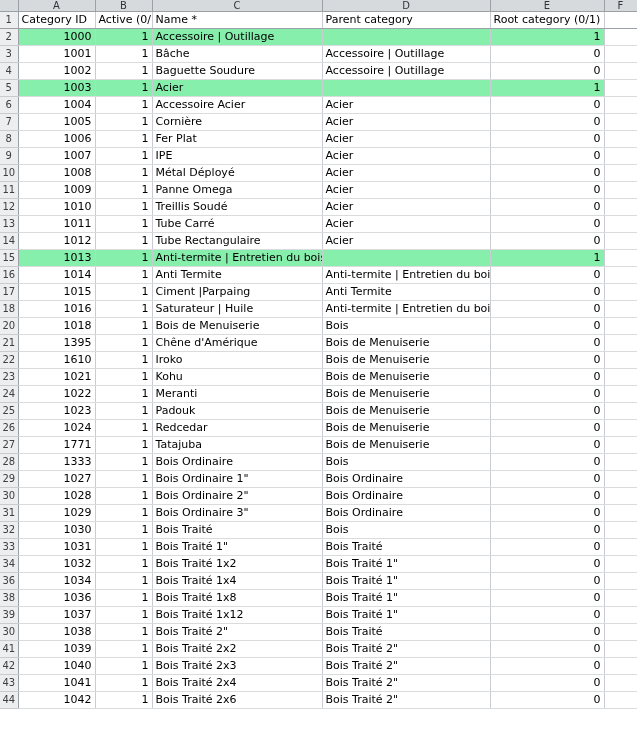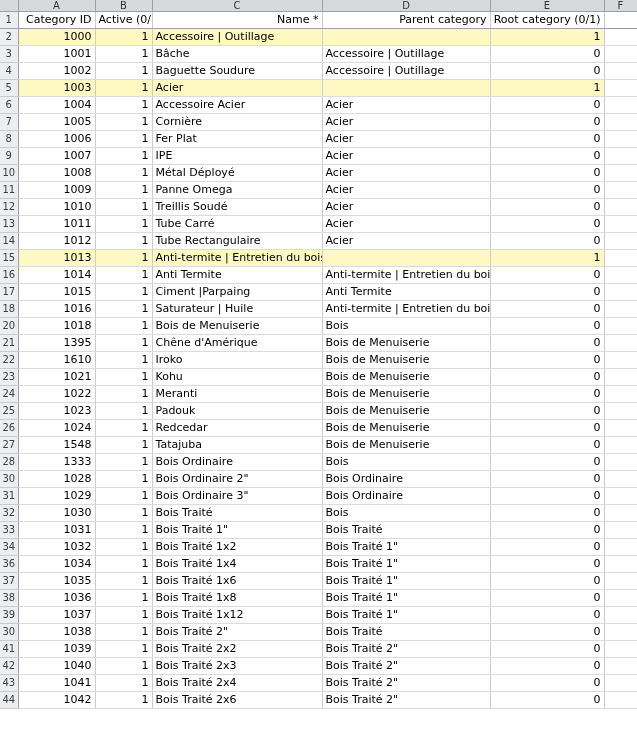--- a/index.html
+++ b/index.html
@@ -79,29 +79,29 @@
   td.txt { text-align: left; }
   td.blank-col {
     border-right: 1px solid #c9ccd1;
     border-bottom: 1px solid #d9dcdf;
     background: #ffffff;
     padding: 0;
   }
 
   
   tr.header-row td.cell {
-    text-align: right;
+    text-align: left;
     background: #ffffff;
     border-bottom: 1px solid #9aa0a6;
   }
   tr.header-row td.rowhead { border-bottom: 1px solid #9aa0a6; }
   tr.header-row td.blank-col { border-bottom: 1px solid #9aa0a6; }
 
   
-  tr.hl td.cell { background: #fef9c3; }
+  tr.hl td.cell { background: #86efac; }
   tr.hl td.blank-col { background: #ffffff; }
 
   
   col.c-rowhead { width: 18px; }
   col.c-a { width: 77px; }
   col.c-b { width: 57px; }
   col.c-c { width: 170px; }
   col.c-d { width: 168px; }
   col.c-e { width: 114px; }
   col.c-f { width: 33px; }
@@ -350,37 +350,46 @@
           <td class="rowhead">26</td>
           <td class="cell num">1024</td>
           <td class="cell num">1</td>
           <td class="cell txt">Redcedar</td>
           <td class="cell txt">Bois de Menuiserie</td>
           <td class="cell num">0</td>
           <td class="blank-col"></td>
         </tr>
         <tr class="data-row">
           <td class="rowhead">27</td>
-          <td class="cell num">1548</td>
+          <td class="cell num">1771</td>
           <td class="cell num">1</td>
           <td class="cell txt">Tatajuba</td>
           <td class="cell txt">Bois de Menuiserie</td>
           <td class="cell num">0</td>
           <td class="blank-col"></td>
         </tr>
         <tr class="data-row">
           <td class="rowhead">28</td>
           <td class="cell num">1333</td>
           <td class="cell num">1</td>
           <td class="cell txt">Bois Ordinaire</td>
           <td class="cell txt">Bois</td>
           <td class="cell num">0</td>
           <td class="blank-col"></td>
         </tr>
         <tr class="data-row">
+          <td class="rowhead">29</td>
+          <td class="cell num">1027</td>
+          <td class="cell num">1</td>
+          <td class="cell txt">Bois Ordinaire 1"</td>
+          <td class="cell txt">Bois Ordinaire</td>
+          <td class="cell num">0</td>
+          <td class="blank-col"></td>
+        </tr>
+        <tr class="data-row">
           <td class="rowhead">30</td>
           <td class="cell num">1028</td>
           <td class="cell num">1</td>
           <td class="cell txt">Bois Ordinaire 2"</td>
           <td class="cell txt">Bois Ordinaire</td>
           <td class="cell num">0</td>
           <td class="blank-col"></td>
         </tr>
         <tr class="data-row">
           <td class="rowhead">31</td>
@@ -416,29 +425,20 @@
           <td class="cell txt">Bois Traité 1x2</td>
           <td class="cell txt">Bois Traité 1"</td>
           <td class="cell num">0</td>
           <td class="blank-col"></td>
         </tr>
         <tr class="data-row">
           <td class="rowhead">36</td>
           <td class="cell num">1034</td>
           <td class="cell num">1</td>
           <td class="cell txt">Bois Traité 1x4</td>
-          <td class="cell txt">Bois Traité 1"</td>
-          <td class="cell num">0</td>
-          <td class="blank-col"></td>
-        </tr>
-        <tr class="data-row">
-          <td class="rowhead">37</td>
-          <td class="cell num">1035</td>
-          <td class="cell num">1</td>
-          <td class="cell txt">Bois Traité 1x6</td>
           <td class="cell txt">Bois Traité 1"</td>
           <td class="cell num">0</td>
           <td class="blank-col"></td>
         </tr>
         <tr class="data-row">
           <td class="rowhead">38</td>
           <td class="cell num">1036</td>
           <td class="cell num">1</td>
           <td class="cell txt">Bois Traité 1x8</td>
           <td class="cell txt">Bois Traité 1"</td>

